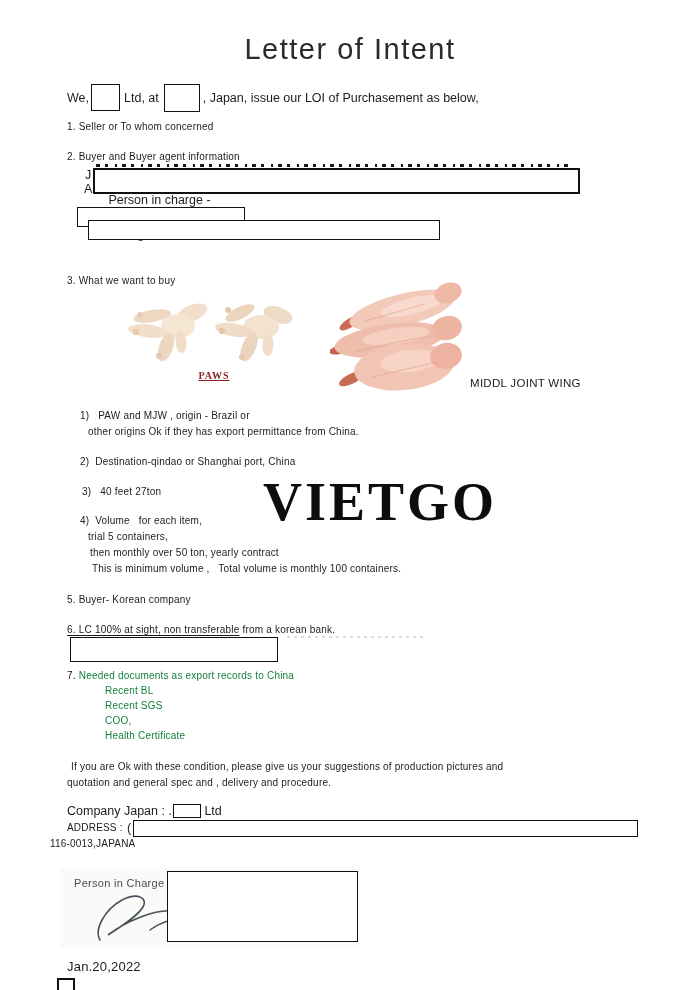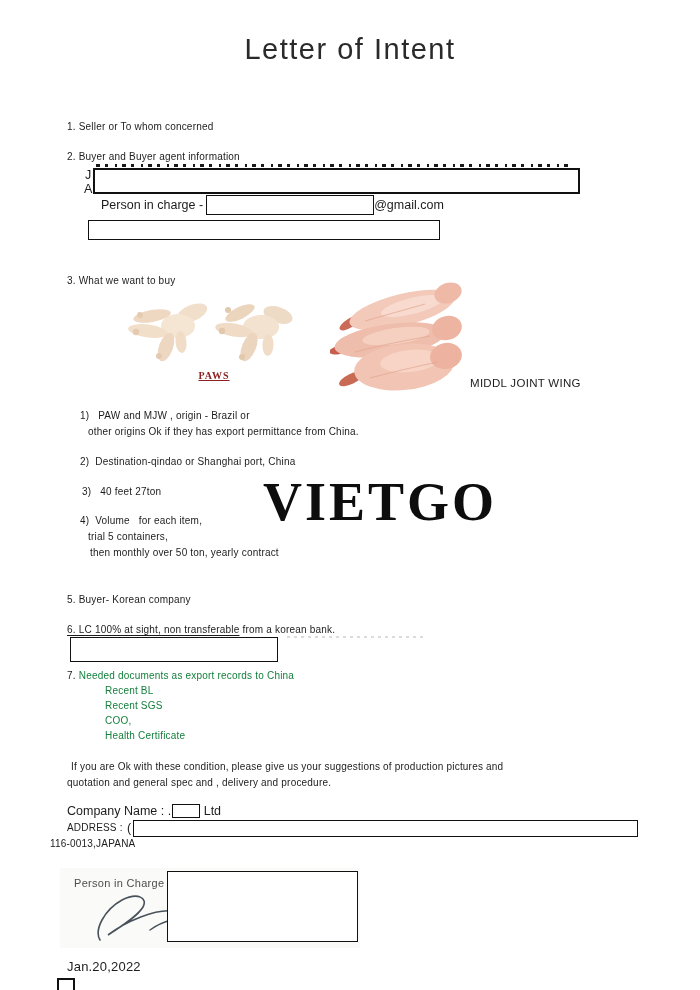--- a/index.html
+++ b/index.html
@@ -44,30 +44,37 @@
   .page-artifact { position:absolute; left:57px; top:978px; width:18px; height:14px;
     background:#fff; border:2px solid #111; box-sizing:border-box; }
 </style>
 </head>
 <body>
 
 <div class="page">
 
   <div class="title">Letter of Intent</div>
 
+  <div class="flexline" style="left:67px; top:83px; height:29px;">
+    <span>We,</span>
+    <span class="ibox" style="width:29px; height:27px; margin-left:2px;"></span>
+    <span style="margin-left:4px;">Ltd, at</span>
+    <span class="ibox" style="width:36px; height:28px; margin-left:5px;"></span>
+    <span style="margin-left:3px;">, Japan, issue our LOI of Purchasement as below,</span>
+  </div>
 
   <div class="line" style="left:67px; top:120px;">1. Seller or To whom concerned</div>
 
   <div class="line" style="left:67px; top:150px;">2. Buyer and Buyer agent information</div>
   <div class="frag-dashes" style="left:96px; top:164px; width:477px;"></div>
   <div class="frag" style="left:85px; top:168px;">J</div>
   <div class="frag" style="left:84px; top:182px;">A</div>
   <div class="rbox" style="left:93px; top:168px; width:487px; height:26px;"></div>
 
-  <div class="flexline" style="left:101px; top:193px; height:24px;">
+  <div class="flexline" style="left:74px; top:193px; height:24px;flex-direction:column;">
     <span>Person in charge -</span>
     <span class="ibox" style="width:168px; height:20px; margin-left:3px;"></span>
     <span>@gmail.com</span>
   </div>
   <div class="rbox thin" style="left:88px; top:220px; width:352px; height:20px;"></div>
 
   <div class="line" style="left:67px; top:274px;">3. What we want to buy</div>
 
   <div class="img-wrap" style="left:128px; top:300px; width:172px; height:70px;">
     <svg width="172" height="70" viewBox="0 0 172 70" xmlns="http://www.w3.org/2000/svg">
@@ -118,40 +125,41 @@
   </div>
   <div class="wing-caption">MIDDL JOINT WING</div>
 
   <div class="line" style="left:80px; top:409px;">1)   PAW and MJW , origin - Brazil or</div>
   <div class="line" style="left:88px; top:425px;">other origins Ok if they has export permittance from China.</div>
   <div class="line" style="left:80px; top:455px;">2)  Destination-qindao or Shanghai port, China</div>
   <div class="line" style="left:82px; top:485px;">3)   40 feet 27ton</div>
   <div class="line" style="left:80px; top:514px;">4)  Volume   for each item,</div>
   <div class="line" style="left:88px; top:530px;">trial 5 containers,</div>
   <div class="line" style="left:90px; top:546px;">then monthly over 50 ton, yearly contract</div>
+  <div class="line" style="left:92px; top:562px;">This is minimum volume ,   Total volume is monthly 100 containers.</div>
 
   <div class="watermark">VIETGO</div>
 
   <div class="line" style="left:67px; top:593px;">5. Buyer- Korean company</div>
 
   <div class="line" style="left:67px; top:623px;"><span class="u">6. LC 100% at sight, non transferable</span><span> from a korean bank.</span></div>
   <div class="faint-dashes" style="left:287px; top:636px; width:138px;"></div>
   <div class="rbox thin" style="left:70px; top:637px; width:208px; height:25px;"></div>
 
   <div class="line" style="left:67px; top:669px;"><span>7. </span><span class="red">Needed documents as export records to China</span></div>
   <div class="line red" style="left:105px; top:684px;">Recent BL</div>
   <div class="line red" style="left:105px; top:699px;">Recent SGS</div>
   <div class="line red" style="left:105px; top:714px;">COO,</div>
   <div class="line red" style="left:105px; top:729px;">Health Certificate</div>
 
   <div class="line" style="left:71px; top:760px;">If you are Ok with these condition, please give us your suggestions of production pictures and</div>
   <div class="line" style="left:67px; top:776px;">quotation and general spec and , delivery and procedure.</div>
 
   <div class="flexline" style="left:67px; top:802px; height:18px;">
-    <span>Company Name : </span>
+    <span>Company Japan : </span>
     <span>.</span>
     <span class="ibox" style="width:28px; height:14px; margin-left:1px;"></span>
     <span> Ltd</span>
   </div>
   <div class="line" style="left:67px; top:821px;">ADDRESS : </div>
   <div class="frag" style="left:127px; top:821px;">(</div>
   <div class="rbox thin" style="left:133px; top:820px; width:505px; height:17px;"></div>
   <div class="line" style="left:50px; top:837px;">116-0013,JAPANA</div>
 
   <div class="sig-area"></div>

